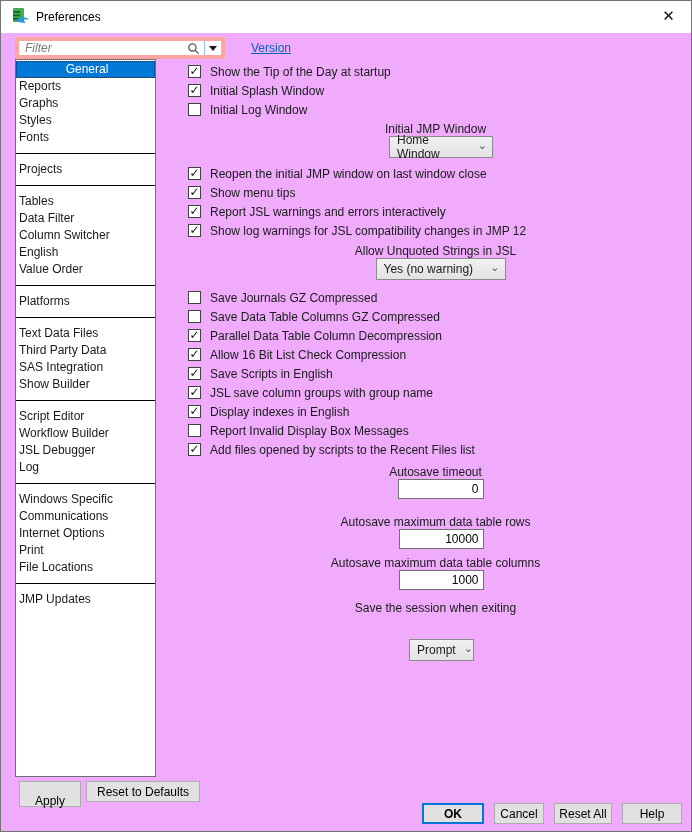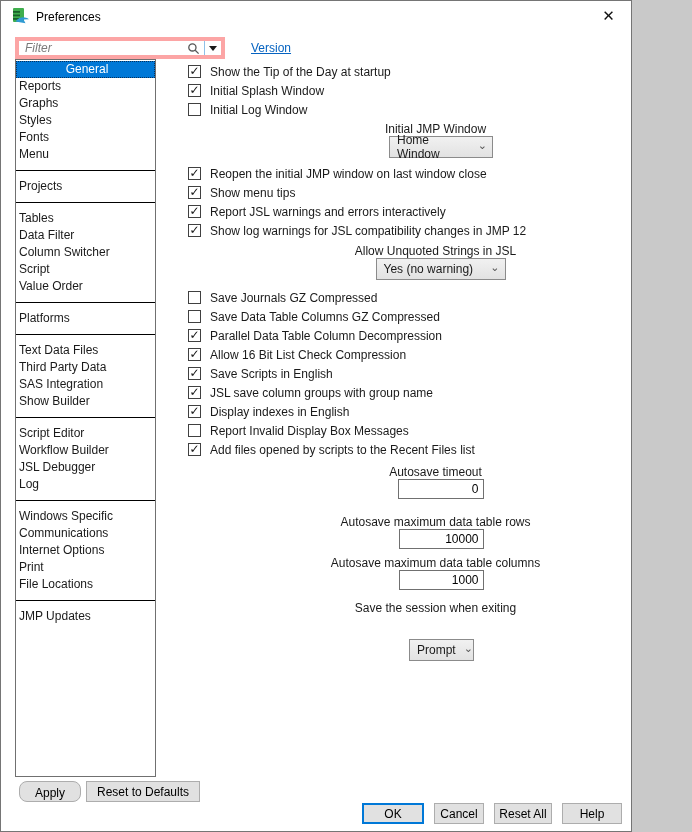--- a/index.html
+++ b/index.html
@@ -1,19 +1,19 @@
 <!DOCTYPE html>
 <html><head>
 <meta charset="utf-8">
 <style>
   * { margin:0; padding:0; box-sizing:border-box; }
   html,body { background:#c9c9c9; }
   body { font-family:"Liberation Sans","DejaVu Sans",sans-serif; font-size:12px; color:#1a1a1a; }
   .window {
-    position:relative; width:632px; height:832px; background:#ffffff;
+    position:relative; width:692px; height:832px; background:#f0abfc;
     border:1px solid #757575; overflow:hidden;
   }
   
   .titlebar { position:absolute; top:0; left:0; right:0; height:32px; display:flex; align-items:center; padding-left:9px; background:#fff; }
   .app-icon { width:20px; height:20px; display:inline-block; }
   .title { margin-left:6px; font-size:12px; color:#000; }
   .close-btn { position:absolute; right:0; top:0; width:45px; height:30px; display:flex; align-items:center; justify-content:center; font-size:15px; color:#111; cursor:default; }
   
   .toolbar { position:absolute; top:36px; left:14px; display:flex; align-items:center; }
   .filter-group { display:flex; align-items:stretch; height:22px; border:4px solid #fca5a5; background:#fff; }
@@ -49,25 +49,25 @@
   .row-auto1 .num-input { width:86px; margin-left:10px; }
   .row-auto2 { margin-top:16px; }
   .row-auto2 .num-input { width:85px; margin-left:11px; }
   .row-auto3 { margin-top:7px; }
   .row-auto3 .num-input { width:85px; margin-left:11px; }
   .row-session { margin-top:11px; }
   .row-session .combo { width:65px; margin-left:12px;margin-top:24px; }
   
   .footer { position:absolute; right:9px; bottom:7px; display:flex; gap:10px; }
   .footer button.win { height:21px; }
-  .btn-ok { width:62px; border:2px solid #0078d7 !important; padding:0 !important; }
+  .btn-ok { width:62px; border:2px solid #0078d7 !important; padding:0 !important;font-weight:bold; }
   .btn-cancel { width:50px; padding:0 !important; }
   .btn-resetall { width:58px; padding:0 !important; }
   .btn-help { width:60px; padding:0 !important; }
-  .btn-apply { width:62px; padding:4px !important;border-radius:8px; }
+  .btn-apply { width:62px; padding:12px !important; }
 </style>
 </head>
 <body>
 
 <div class="window">
 
   <div class="titlebar">
     <span class="app-icon">
       <svg width="20" height="20" viewBox="0 0 20 20">
         <rect x="3" y="1" width="11" height="14" rx="1" fill="#3fae4d"></rect>
@@ -102,35 +102,34 @@
       <div class="li selected">General</div>
 
       <div class="li">Reports</div>
 
       <div class="li">Graphs</div>
 
       <div class="li">Styles</div>
 
       <div class="li">Fonts</div>
 
-      <div class="li">Menu</div>
 
       <div class="li separator"></div>
 
       <div class="li">Projects</div>
 
       <div class="li separator"></div>
 
       <div class="li">Tables</div>
 
       <div class="li">Data Filter</div>
 
       <div class="li">Column Switcher</div>
 
-      <div class="li">Script</div>
+      <div class="li">English</div>
 
       <div class="li">Value Order</div>
 
       <div class="li separator"></div>
 
       <div class="li">Platforms</div>
 
       <div class="li separator"></div>
 
       <div class="li">Text Data Files</div>

